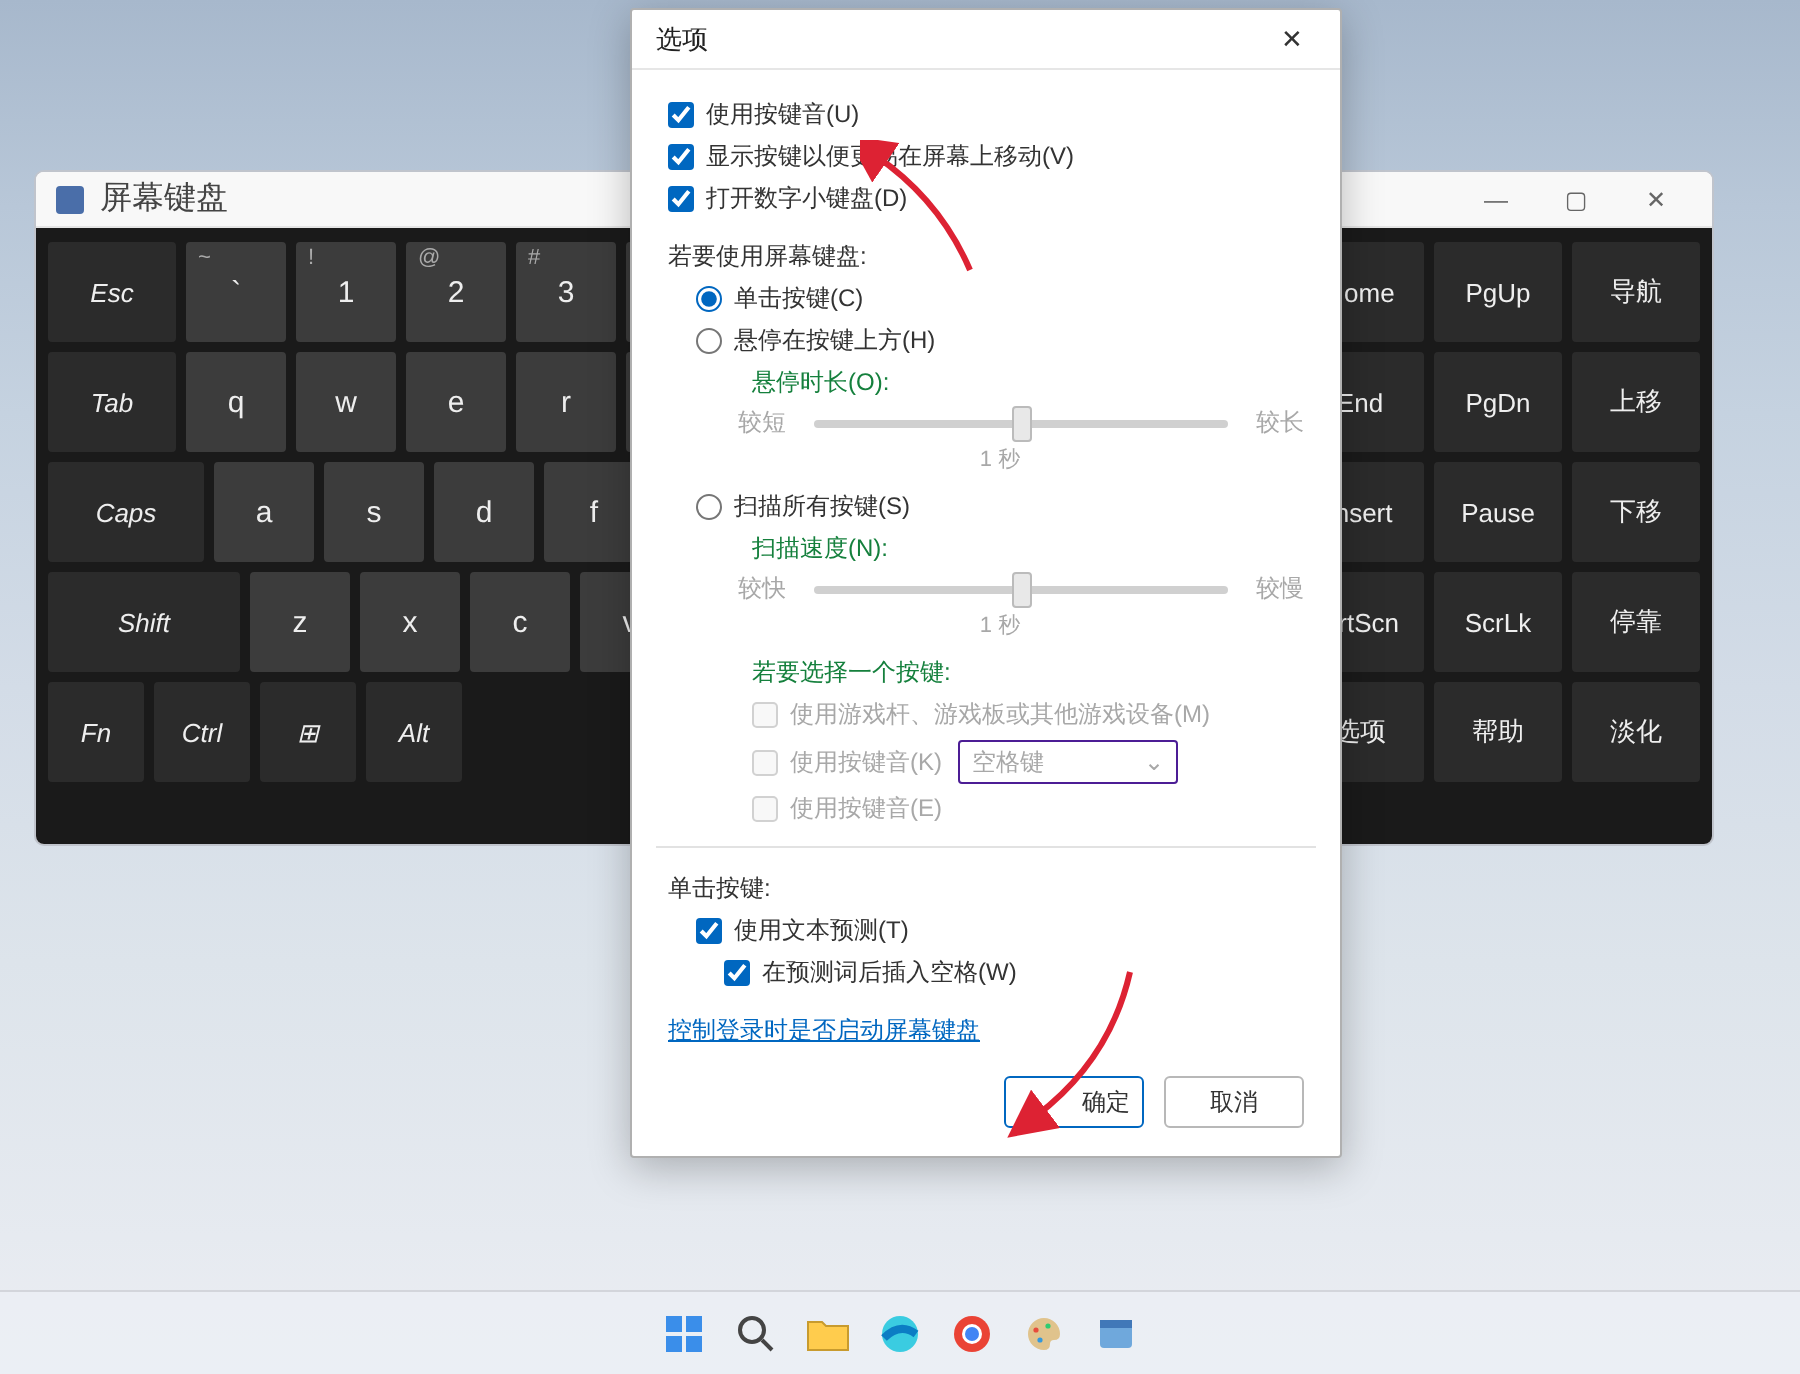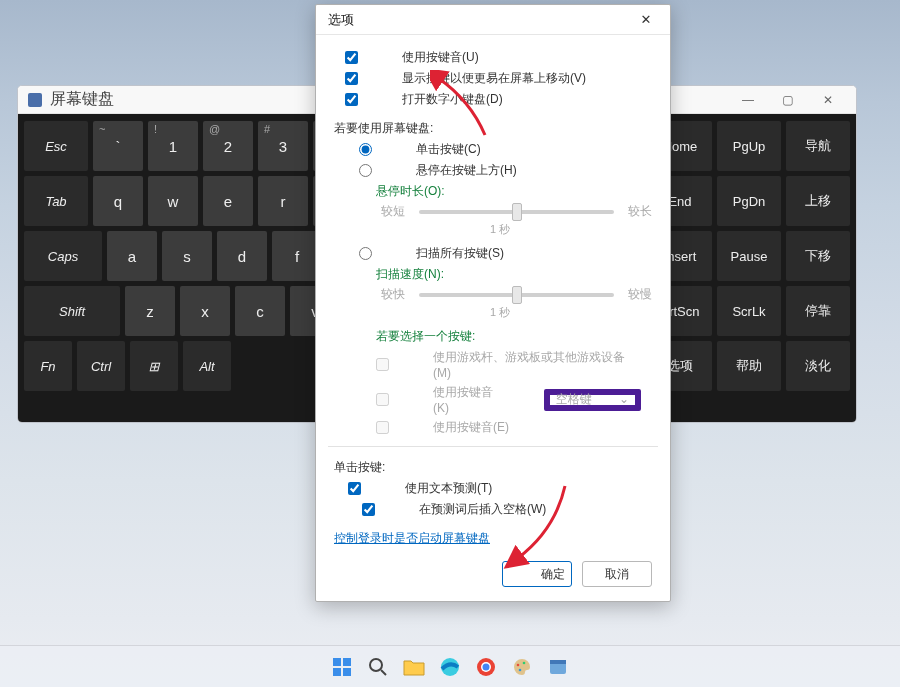--- a/index.html
+++ b/index.html
@@ -76,43 +76,43 @@
     padding:0 6px 0 12px;
     border-bottom:1px solid #e6e6e6;
   }
   .dlg-titlebar .title { font-size:13px; color:#222; }
   .dlg-titlebar .spacer { flex:1; }
   .dlg-close { width:36px; height:30px; display:flex; align-items:center; justify-content:center; color:#333; cursor:pointer; font-size:13px;}
   .dlg-body {
     padding: 10px 18px 14px 18px;
     color:#333;
   }
-  .chk-row { display:flex; align-items:center; margin: 4px 11px; gap: 38px; }
+  .chk-row { display:flex; align-items:center; margin: 4px 0; }
   input[type=checkbox], input[type=radio] { accent-color:#0067c0; margin-right:6px; }
   .disabled, .disabled * { color:#a8a8a8; }
   .section-head { margin:12px 0 4px 0; color:#333; }
   .radio-group { margin-left:14px; }
   .slider-row {
-    margin-left:33px; margin-top:3px;
+    margin-left:21px; margin-top:3px;
     display:flex; align-items:center; gap:10px;
   }
   .slider-row .label { width:28px; color:#a8a8a8; font-size:12px; }
   .slider-row .label.right { text-align:right; }
   .slider {
     flex:1; height:4px; background:#d0d0d0; border-radius:2px; position:relative;
   }
   .slider .thumb {
     position:absolute; left:50%; top:50%; transform:translate(-50%,-50%);
     width:10px; height:18px; background:#e8e8e8; border:1px solid #bbb; border-radius:2px;
   }
   .slider-caption { text-align:center; font-size:11px; color:#a8a8a8; margin:2px 0 8px 0;}
   .sub-title { margin-left:28px; color:#15803d; font-size:12px; }
   .combo {
     display:inline-flex; align-items:center; justify-content:space-between;
-    width:110px; height:22px; border:6px solid #4c1d95; border-radius:2px;
+    width:110px; height:22px; border:1px solid #4c1d95; border-radius:2px;
     padding:0 6px; color:#a8a8a8; margin-left:8px;font-family:Liberation Serif, serif;
   }
   hr.sep { border:none; border-top:1px solid #e2e2e2; margin:10px -6px; }
   .link { color:#0067c0; text-decoration:underline; cursor:pointer; margin-top:8px; display:inline-block;}
   .dlg-buttons {
     display:flex; justify-content:flex-end; gap:10px; margin-top:14px;
   }
   .btn {
     width:70px; height:26px;
     background:#fff; border:1px solid #b8b8b8; border-radius:3px;

